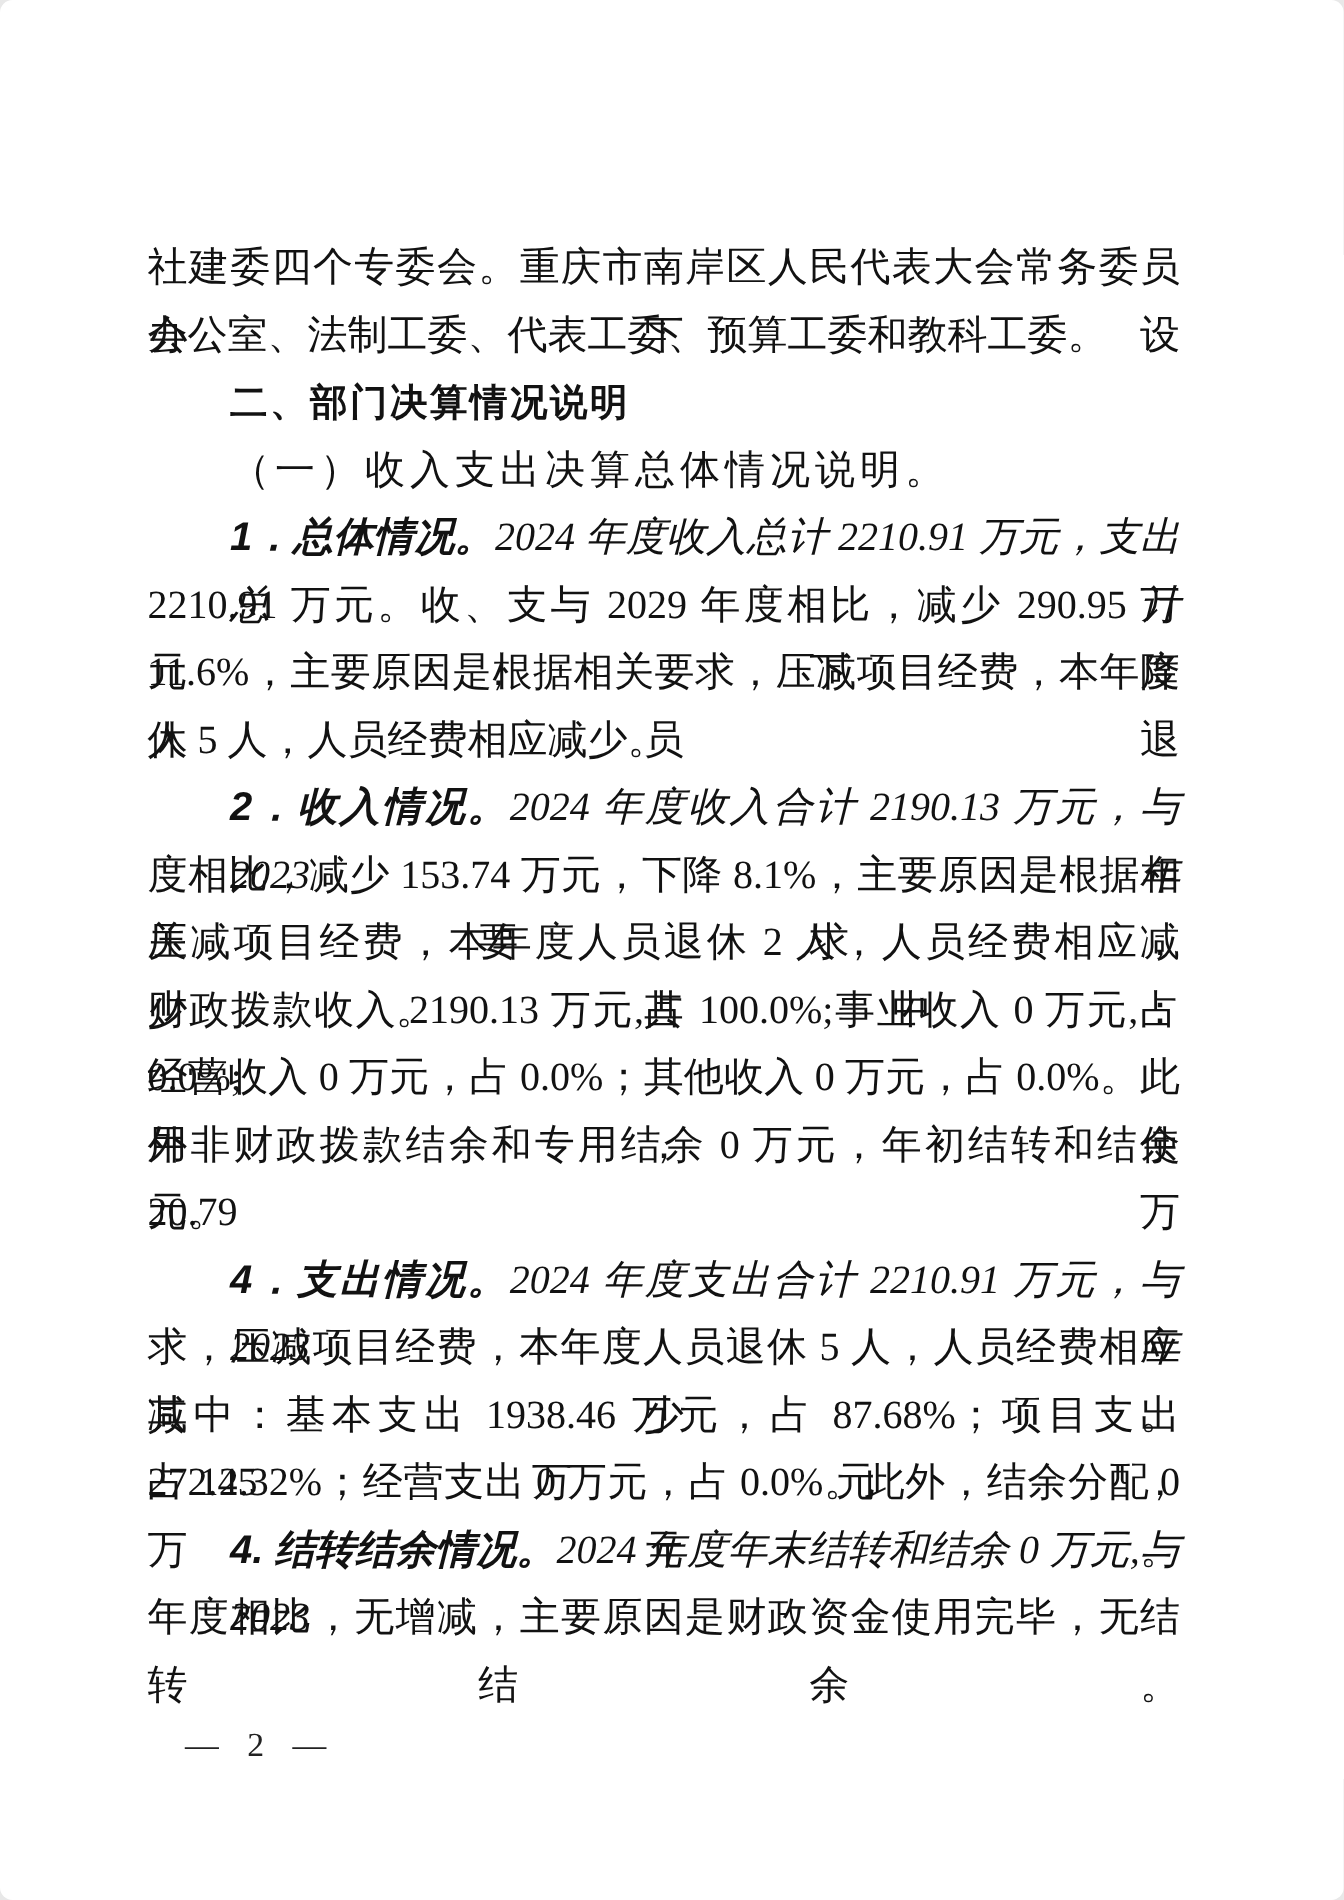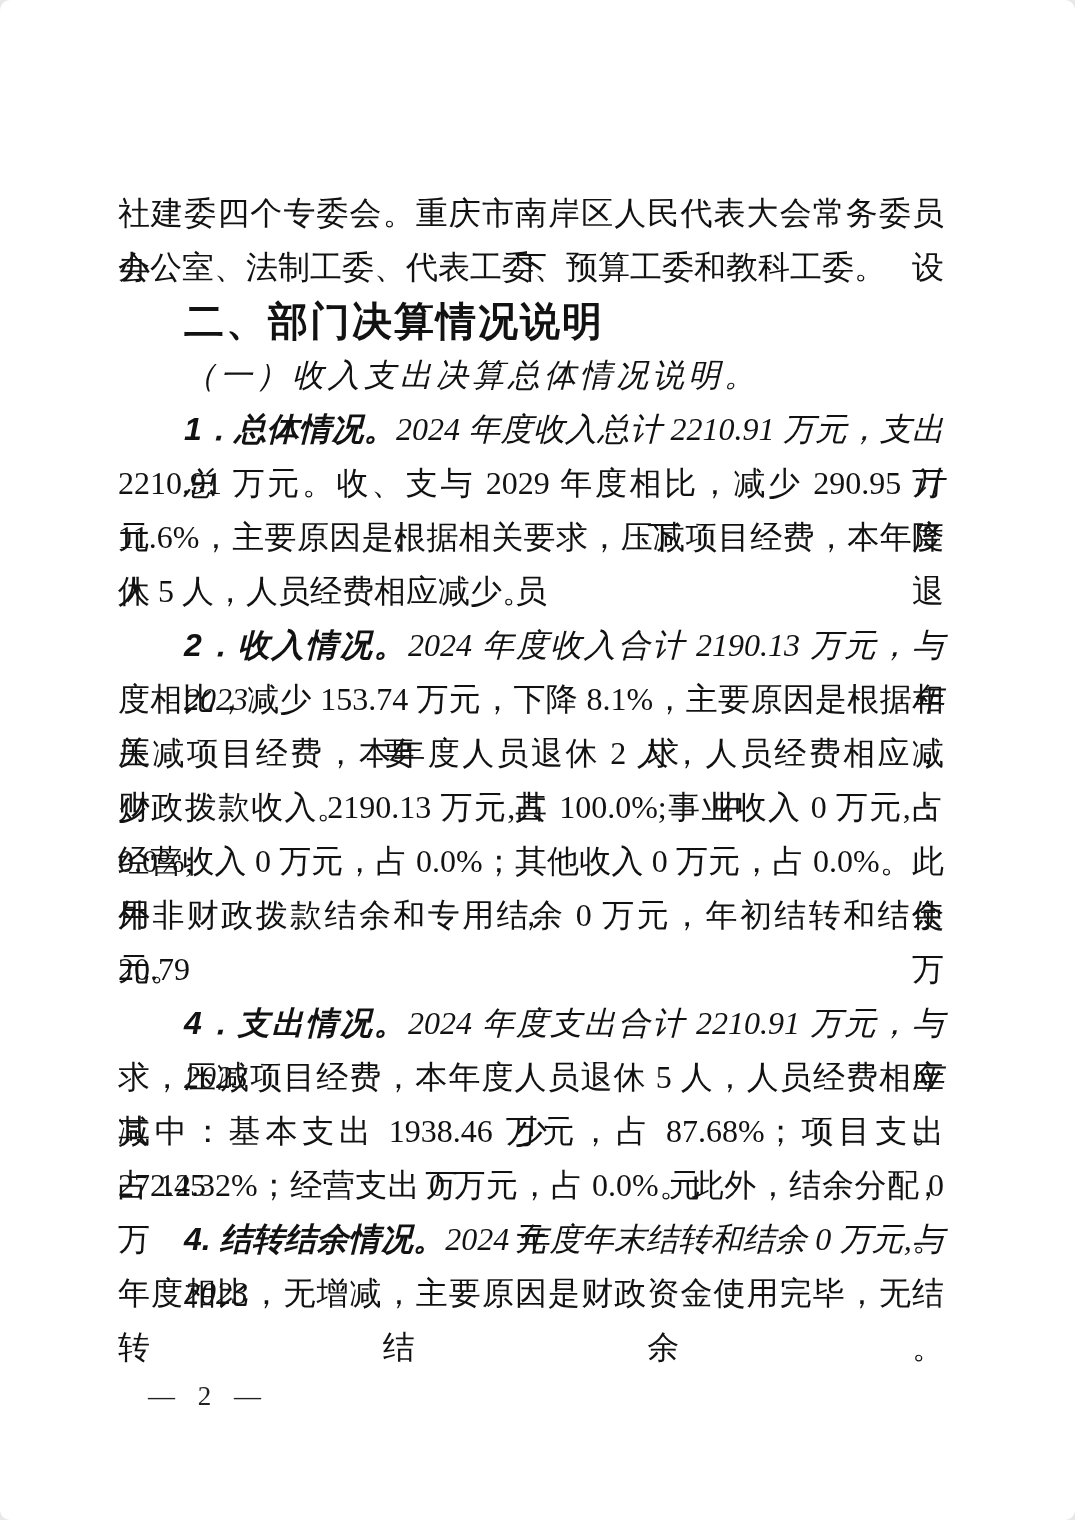--- a/index.html
+++ b/index.html
@@ -44,25 +44,24 @@
     padding-left: 66px;
     font-style: italic;
   }
   .hei {
     font-family: "Liberation Sans", "DejaVu Sans", sans-serif;
     font-weight: bold;
   }
   .heading1 {
     font-family: "Liberation Sans", "DejaVu Sans", sans-serif;
     font-weight: bold;
-    font-size: 40px;
+    font-size: 30px;
     letter-spacing: 2px;
   }
   .kai {
-    font-style: italic;
     letter-spacing: 4px;
   }
   .footer {
     position: absolute;
     left: 148px;
     top: 1381px;
     font-size: 27px;
     letter-spacing: 8px;
     color: #222222;
     font-family: "Liberation Serif", "DejaVu Serif", serif;

